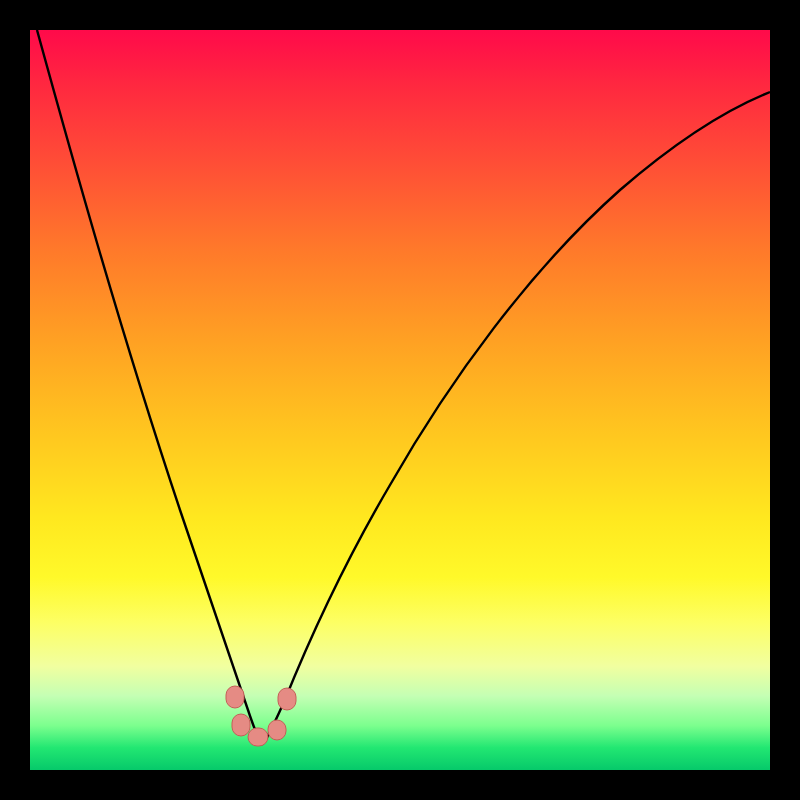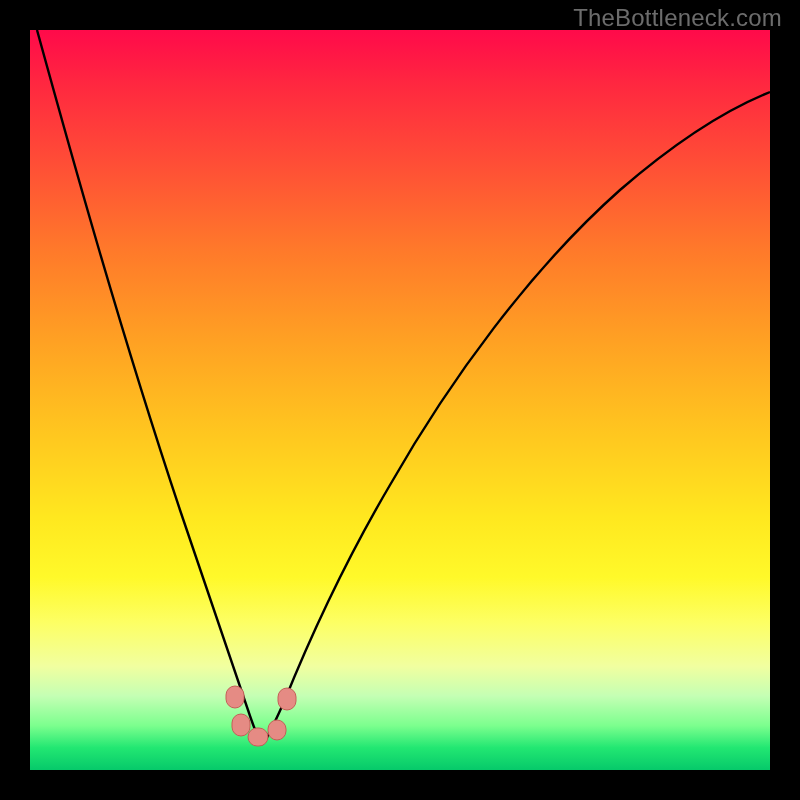--- a/index.html
+++ b/index.html
@@ -78,14 +78,13 @@
                C 650 108, 700 78, 740 62"></path>
       <g fill="#e58b84" stroke="#c55e58" stroke-width="1">
         <rect x="196" y="656" width="18" height="22" rx="9" ry="9"></rect>
         <rect x="202" y="684" width="18" height="22" rx="9" ry="9"></rect>
         <rect x="218" y="698" width="20" height="18" rx="9" ry="9"></rect>
         <rect x="238" y="690" width="18" height="20" rx="9" ry="9"></rect>
         <rect x="248" y="658" width="18" height="22" rx="9" ry="9"></rect>
       </g>
     </svg>
   </div>
-  <div class="watermark">TheBottleneck.com</div>
 </div>
 
 </body></html>

